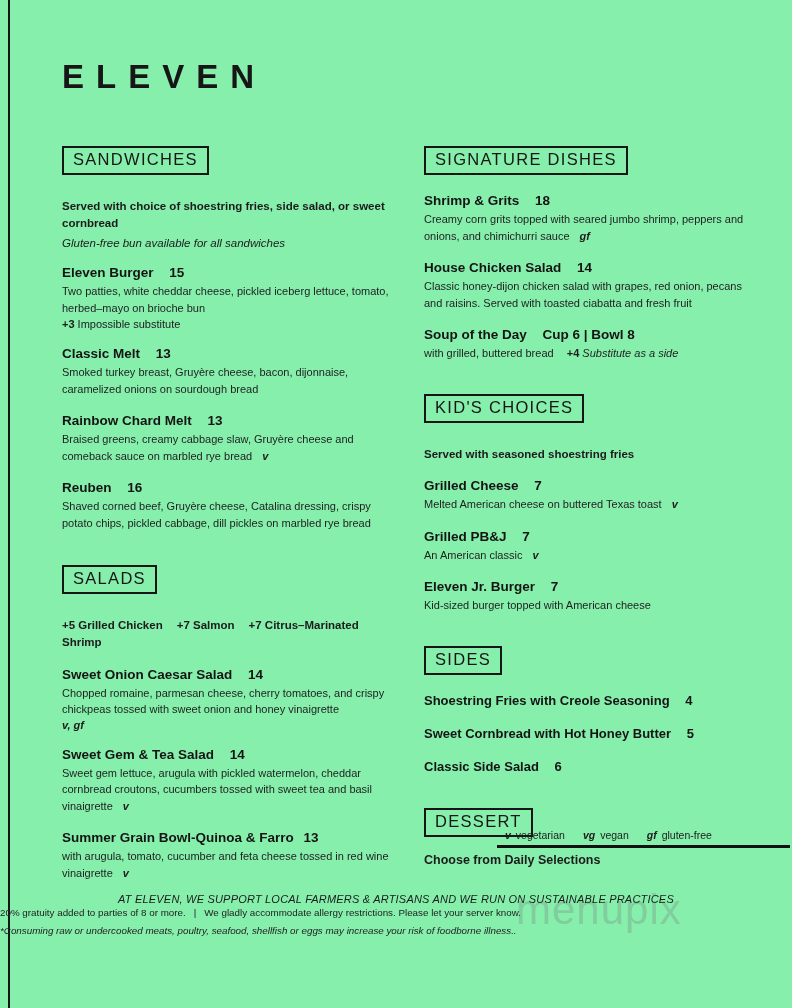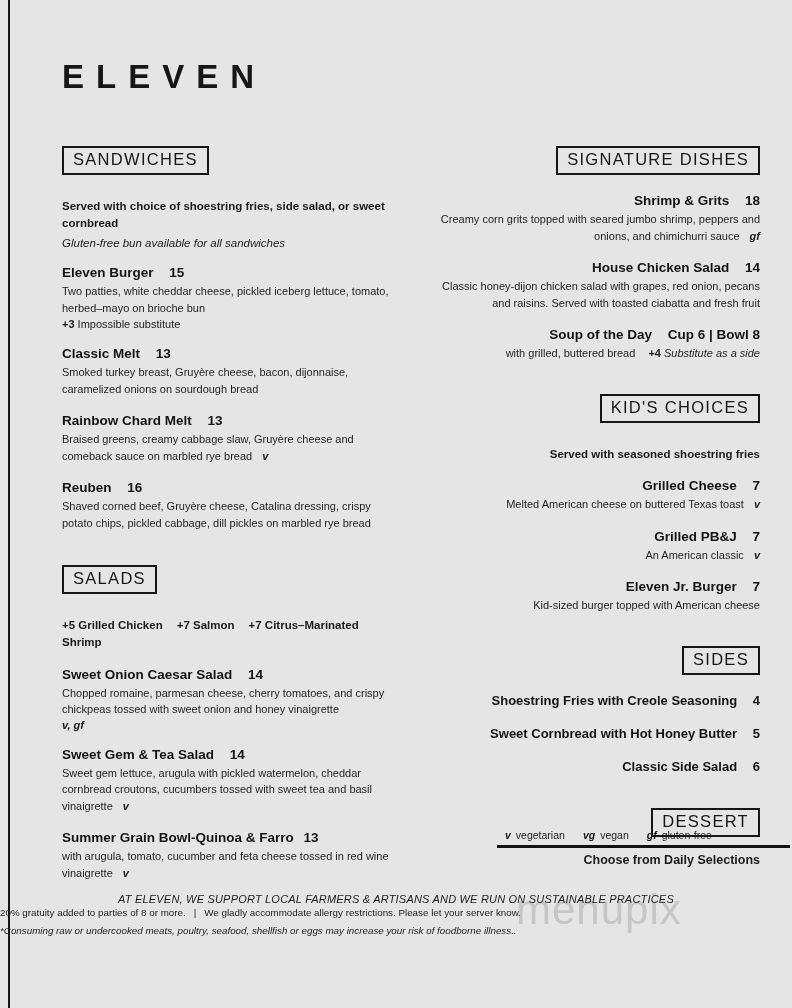--- a/index.html
+++ b/index.html
@@ -1,24 +1,24 @@
 <!DOCTYPE html>
 <html><head>
 <meta charset="utf-8">
 <title>Eleven Menu</title>
 <style>
   html,body{margin:0;padding:0;background:#fff;}
-  .page{position:relative;width:792px;height:1008px;background:#e5e5e5;
+  .page{position:relative;width:792px;height:1008px;background:#86efac;
         font-family:"Liberation Sans",sans-serif;color:#1b1b1b;overflow:hidden;}
   .edge-line{position:absolute;left:8px;top:0;width:2px;height:100%;background:#161616;}
   .brand{position:absolute;left:62px;top:58px;font-size:33px;font-weight:700;
          letter-spacing:12px;color:#161616;white-space:nowrap;}
   .col{position:absolute;top:138px;width:336px;}
   .col-left{left:62px;}
-  .col-right{left:424px;text-align:right;}
+  .col-right{left:424px;}
   .sec-box{display:inline-block;border:2px solid #161616;padding:2px 9px 4px;
            font-size:16.5px;letter-spacing:1.3px;color:#161616;margin-top:8px;}
   .section{margin:0;}
   .mt-sec{margin-top:26px;}
   .intro-bold{font-weight:700;font-size:11.5px;line-height:1.45;margin:23px 0 0;}
   .intro-italic{font-style:italic;font-size:11.5px;margin:6px 0 0;}
   .proteins span{margin-right:14px;}
   .item{margin-top:16px;}
   .item-first{margin-top:18px;}
   .item-head{font-weight:700;font-size:13.5px;color:#141414;}

